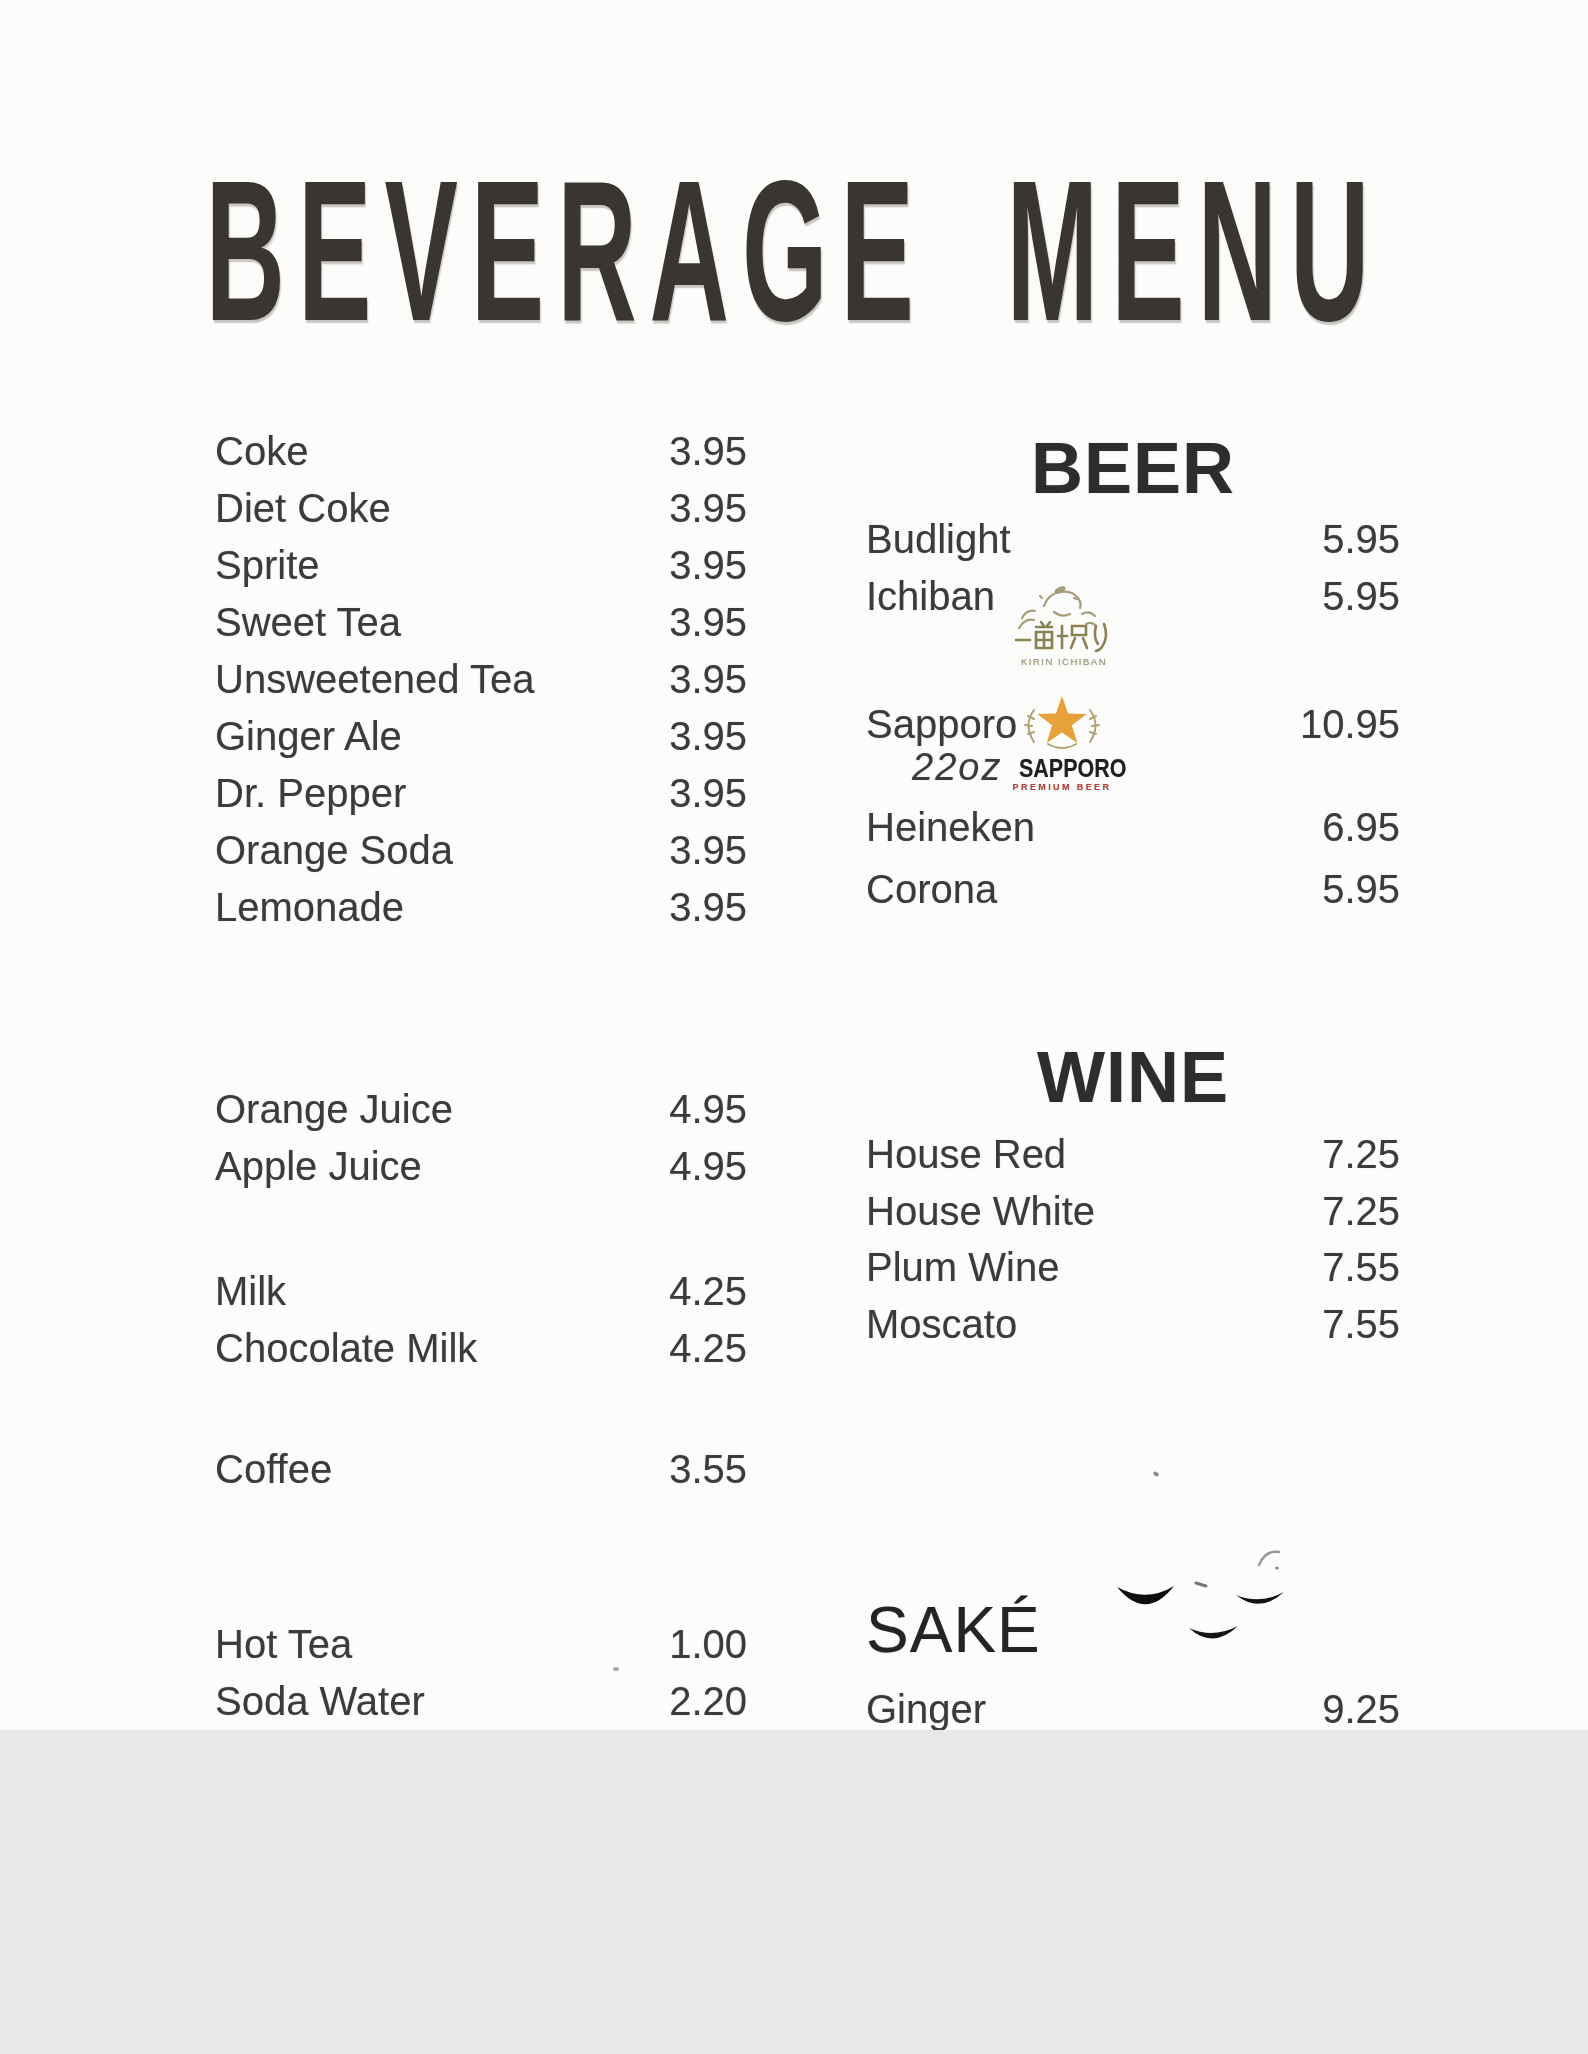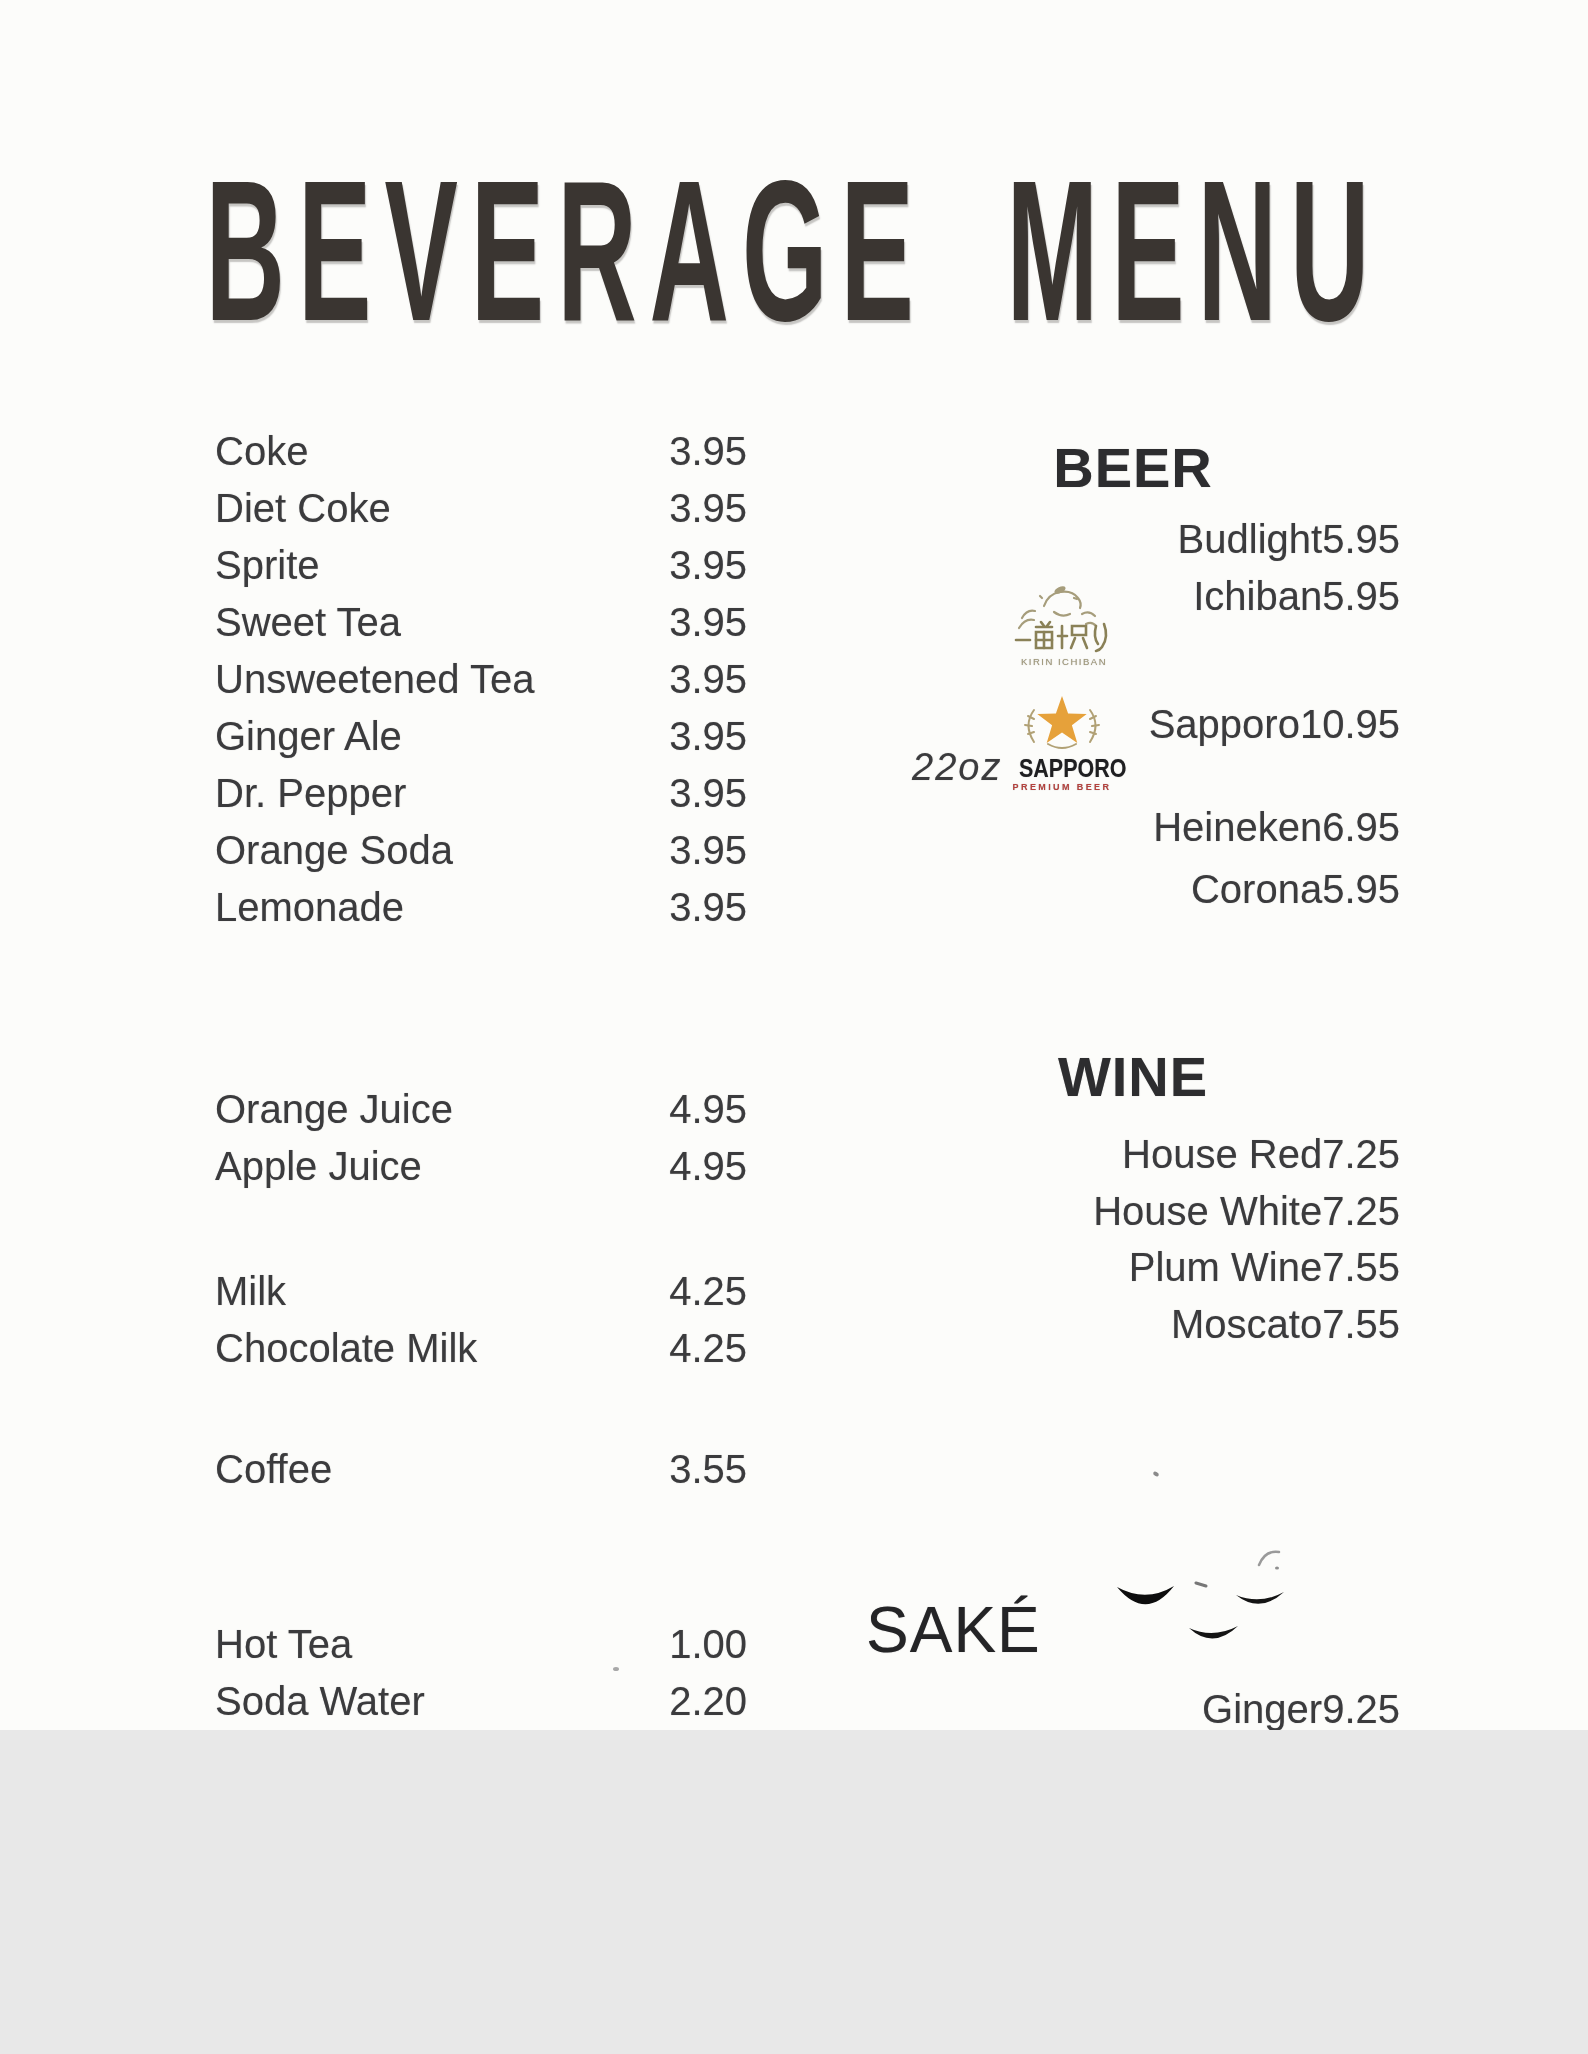--- a/index.html
+++ b/index.html
@@ -11,22 +11,22 @@
   }
   .title{
     position:absolute;left:0;top:134px;width:100%;text-align:center;
     font-size:110px;font-weight:700;letter-spacing:13px;word-spacing:36px;
     color:#3a3531;transform:scaleY(1.82);transform-origin:50% 0;
     text-shadow:1px 2px 1px rgba(58,53,49,.28);
     white-space:nowrap;
   }
   .grp{position:absolute;left:215px;width:532px;}
   .grp .r{display:flex;justify-content:space-between;line-height:57px;font-size:40px;gap:10px;}
-  .rrow{position:absolute;left:866px;width:534px;display:flex;justify-content:flex-end;line-height:57px;font-size:40px;}
-  .hdr{position:absolute;left:866px;width:534px;text-align:center;font-size:56px;line-height:60px;font-weight:700;color:#2d2d2f;letter-spacing:1px;}
+  .rrow{position:absolute;left:866px;width:534px;display:flex;justify-content:space-between;line-height:57px;font-size:40px;}
+  .hdr{position:absolute;left:866px;width:534px;text-align:center;font-size:72px;line-height:60px;font-weight:700;color:#2d2d2f;letter-spacing:1px;}
   .sake-hdr{position:absolute;left:866px;top:1597px;font-size:64px;line-height:66px;font-weight:400;color:#242426;letter-spacing:1px;}
   .oz{position:absolute;left:912px;top:748px;font-size:38px;line-height:38px;font-style:italic;letter-spacing:2px;color:#3b3b3d;}
   .kirin{position:absolute;left:1014px;top:584px;width:100px;text-align:center;}
   .kirin-sub{font-size:9.5px;letter-spacing:1.5px;color:#a09878;margin-top:-2px;white-space:nowrap;}
   .sap{position:absolute;left:1012px;top:694px;width:100px;text-align:center;}
   .sap-name{font-size:25px;line-height:24px;font-weight:700;color:#1f1f21;transform:scaleX(.86);transform-origin:50% 50%;white-space:nowrap;}
   .sap-sub{font-size:9px;font-weight:700;letter-spacing:2.4px;color:#b5413d;margin-top:2px;white-space:nowrap;}
   .artifacts{position:absolute;left:0;top:0;pointer-events:none;}
 </style>
 </head>

